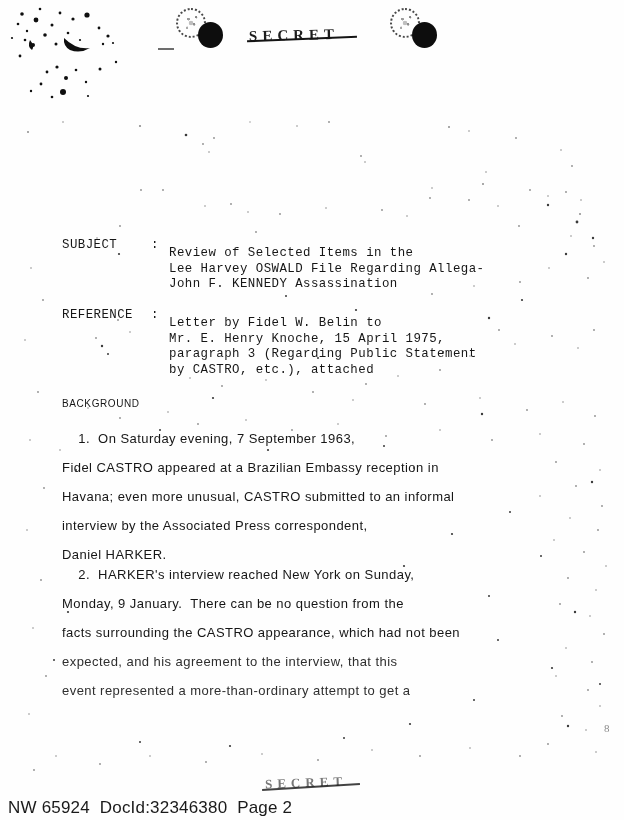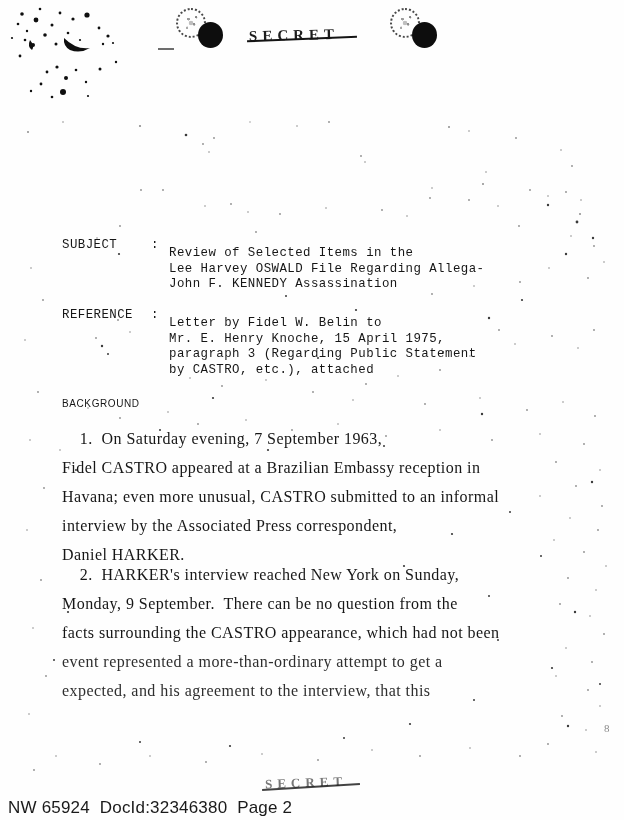--- a/index.html
+++ b/index.html
@@ -161,22 +161,22 @@
     z-index: 4;
     margin-top: 10px;
   }
 
   .para {
     position: absolute;
     left: 62px;
     z-index: 4;
   }
   .para .ln {
-    font-family: Liberation Serif, serif;
-    font-size: 16px;
+    font-family: Liberation Sans, sans-serif;
+    font-size: 13px;
     letter-spacing: 0.45px;
     color: #161616;
     white-space: pre;
     line-height: 29px;
   }
   .para .ln.faded { color: #2e2e2e; }
 
   
   .footer-stamp {
     position: absolute;
@@ -462,24 +462,24 @@
   <div class="para" style="top:424px;">
     <div class="ln">    1.  On Saturday evening, 7 September 1963,</div>
     <div class="ln">Fidel CASTRO appeared at a Brazilian Embassy reception in</div>
     <div class="ln">Havana; even more unusual, CASTRO submitted to an informal</div>
     <div class="ln">interview by the Associated Press correspondent,</div>
     <div class="ln">Daniel HARKER.</div>
   </div>
 
   <div class="para" style="top:560px;">
     <div class="ln">    2.  HARKER's interview reached New York on Sunday,</div>
-    <div class="ln">Monday, 9 September.  There can be no question from the</div>
+    <div class="ln">Monday, 9 January.  There can be no question from the</div>
     <div class="ln">facts surrounding the CASTRO appearance, which had not been</div>
+    <div class="ln faded">expected, and his agreement to the interview, that this</div>
     <div class="ln faded">event represented a more-than-ordinary attempt to get a</div>
-    <div class="ln faded">expected, and his agreement to the interview, that this</div>
   </div>
 
   <div class="margin-mark">8</div>
 
   <div class="stamp stamp-bottom">SECRET</div>
   <div class="strike strike-bottom"></div>
 
   <div class="footer-stamp">NW 65924  DocId:32346380  Page 2</div>
 
 </div>

